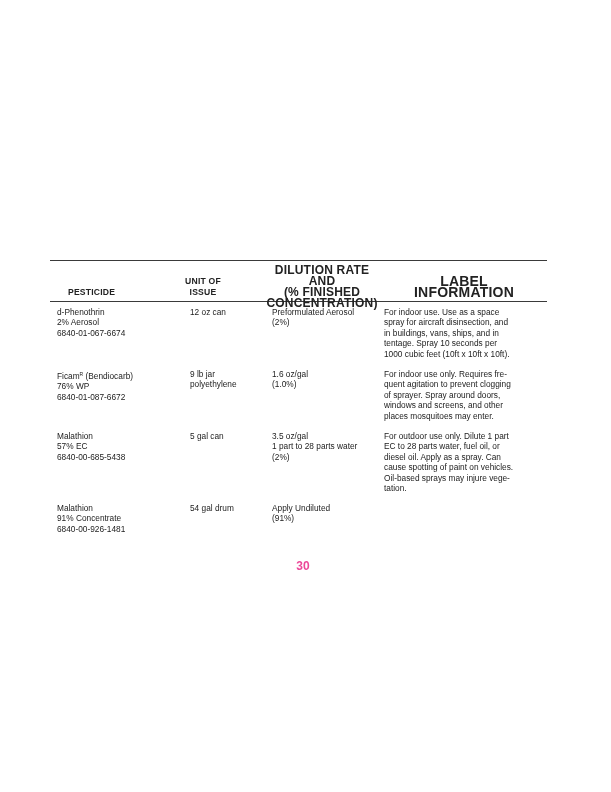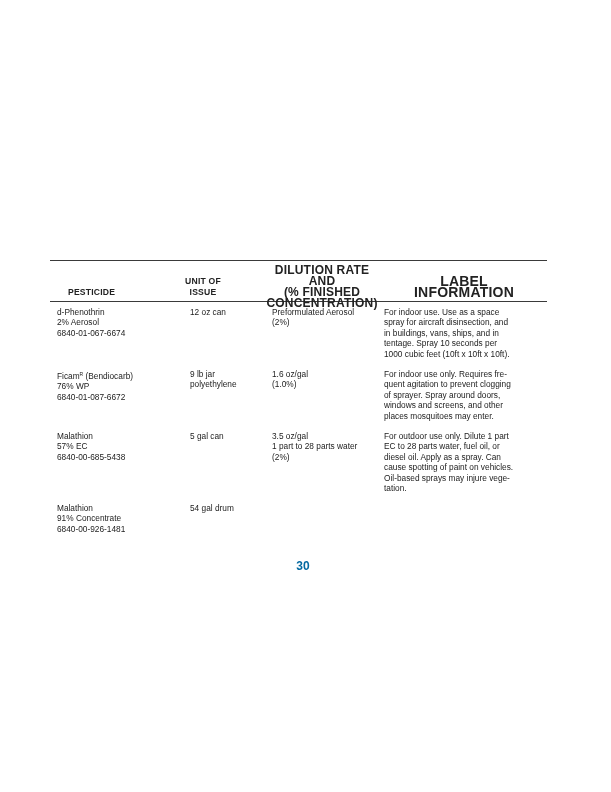--- a/index.html
+++ b/index.html
@@ -31,21 +31,21 @@
     position: absolute;
     font-size: 8.3px; line-height: 10.4px; color: #222;
     white-space: pre-line;
   }
   .col1 { left: 57px; width: 115px; }
   .col2 { left: 178px; width: 90px; margin-left: 12px; }
   .col3 { left: 272px; width: 110px; }
   .col4 { left: 384px; width: 164px; }
   .pagenum {
     position: absolute; left: 288px; top: 559px; width: 30px; text-align: center;
-    font-size: 12px; font-weight: bold; color: #0369a1;
+    font-size: 12px; font-weight: bold; color: #ec4899;
   }
   sup { font-size: 5px; vertical-align: 3px; }
 </style>
 </head>
 <body>
 
 <div class="page">
 
   <div class="rule top"></div>
   <div class="rule mid"></div>
@@ -95,15 +95,17 @@
 EC to 28 parts water, fuel oil, or
 diesel oil. Apply as a spray. Can
 cause spotting of paint on vehicles.
 Oil-based sprays may injure vege-
 tation.</div>
 
   <div class="cell col1" style="top:503px;">Malathion
 91% Concentrate
 6840-00-926-1481</div>
   <div class="cell col2" style="top:503px;">54 gal drum</div>
+  <div class="cell col3" style="top:503px;">Apply Undiluted
+(91%)</div>
 
   <div class="pagenum">30</div>
 </div>
 
 </body></html>

